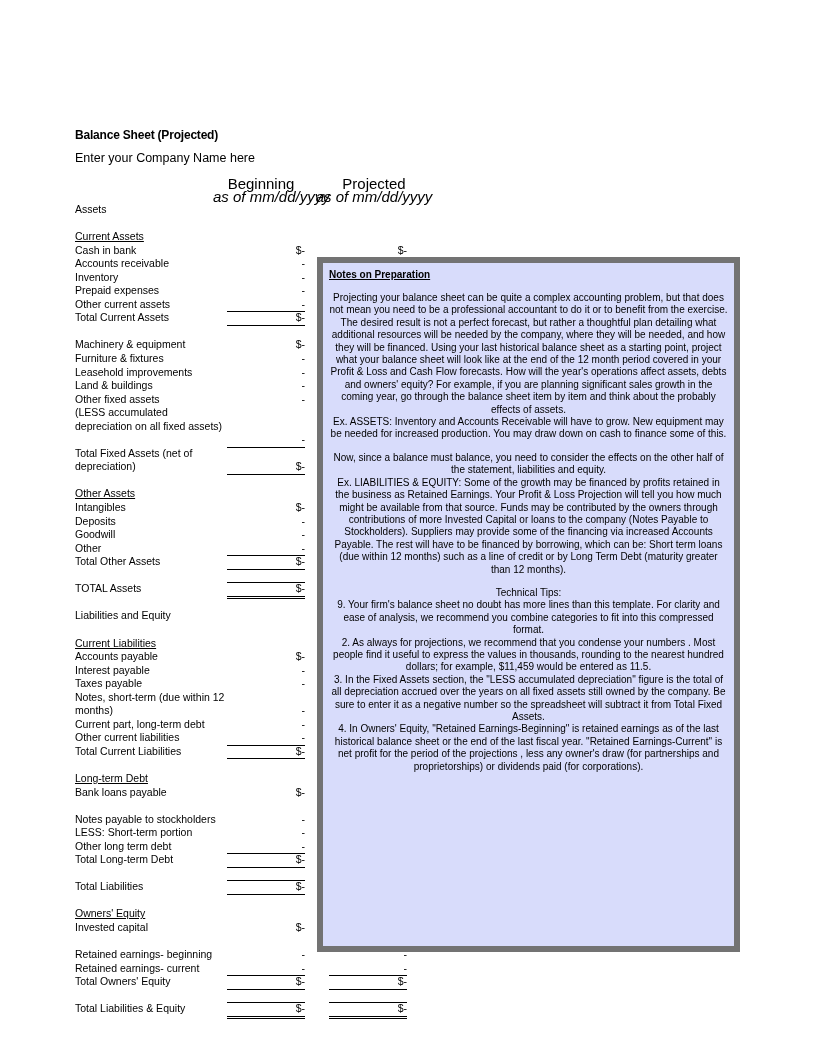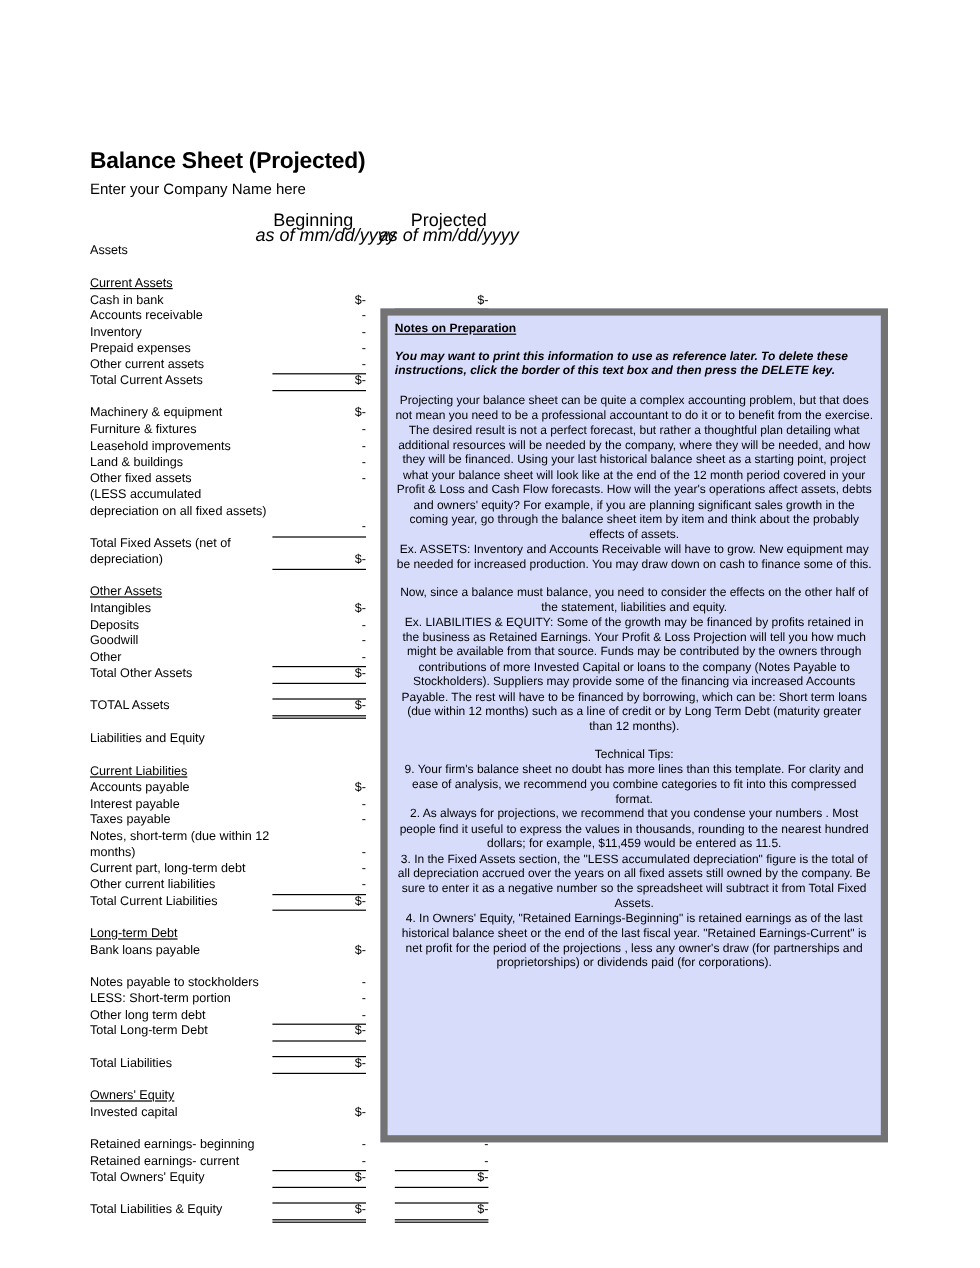--- a/index.html
+++ b/index.html
@@ -19,21 +19,21 @@
   .sheet {
     position: absolute;
     left: 0; top: 0;
     width: 817px;
     height: 1057px;
   }
 
   
   #title-block { position: absolute; left: 75px; top: 124px; }
   #page-title {
-    font-size: 19px;
+    font-size: 12px;
     font-weight: bold;
     letter-spacing: -0.2px;
     line-height: 22px;
     white-space: nowrap;
   }
   #company-name {
     font-size: 12.5px;
     line-height: 16px;
     margin-top: 4px;
     white-space: nowrap;
@@ -375,21 +375,20 @@
       <span class="v1">$-</span>
       <span class="v2">$-</span>
       <span class="cell-box c1 dbl"></span>
       <span class="cell-box c2 dbl"></span>
     </div>
 
   </div>
 
   <div id="notes-box">
     <div id="notes-title">Notes on Preparation</div>
-    <div class="notes-emph">You may want to print this information to use as reference later.  To delete these instructions, click the border of this text box and then press the DELETE key.</div>
     <div class="notes-para tight">Projecting your balance sheet can be quite a complex accounting problem, but that does not mean you need to be a professional accountant to do it or to benefit from the exercise. The desired result is not a perfect forecast, but rather a thoughtful plan detailing what additional resources will be needed by the company, where they will be needed, and how they will be financed. Using your last historical balance sheet as a starting point, project what your balance sheet will look like at the end of the 12 month period covered in your Profit &amp; Loss and Cash Flow forecasts. How will the year's operations affect assets, debts and owners' equity?  For example, if you are planning significant sales growth in the coming year, go through the balance sheet item by item and think about the probably effects of assets.</div>
     <div class="notes-para">Ex. ASSETS: Inventory and Accounts Receivable will have to grow.  New equipment may be needed for increased production. You may draw down on cash to finance some of this.</div>
     <div class="notes-para tight">Now, since a balance must balance, you need to consider the effects on the other half of the statement, liabilities and equity.</div>
     <div class="notes-para">Ex. LIABILITIES &amp; EQUITY: Some of the growth may be financed by profits retained in the business as Retained Earnings. Your Profit &amp; Loss Projection will tell you how much might be available from that source. Funds may be contributed by the owners through contributions of more Invested Capital or loans to the company (Notes Payable to Stockholders). Suppliers may provide some of the financing via increased Accounts Payable. The rest will have to be financed by borrowing, which can be: Short term loans (due within 12 months) such as a line of credit or by Long Term Debt (maturity greater than 12 months).</div>
     <div class="notes-line">Technical Tips:</div>
     <div class="notes-line">9. Your firm's balance sheet no doubt has more lines than this template. For clarity and ease of analysis, we recommend you combine categories to fit into this compressed format.</div>
     <div class="notes-line">2. As always for projections, we recommend that you condense your numbers . Most people find it useful to express the values in thousands, rounding to the nearest hundred dollars; for example, $11,459 would be entered as  11.5.</div>
     <div class="notes-line">3. In the Fixed Assets section, the "LESS accumulated depreciation" figure is the total of all depreciation accrued over the years on all fixed assets still owned by the company. Be sure to enter it as a negative number so the spreadsheet will subtract it from Total Fixed Assets.</div>
     <div class="notes-line">4. In Owners' Equity, "Retained Earnings-Beginning" is retained earnings as of the last historical balance sheet or the end of the last fiscal year. "Retained Earnings-Current" is net profit for the period of the projections , less any owner's draw (for partnerships and proprietorships) or dividends paid (for corporations).</div>
   </div>

